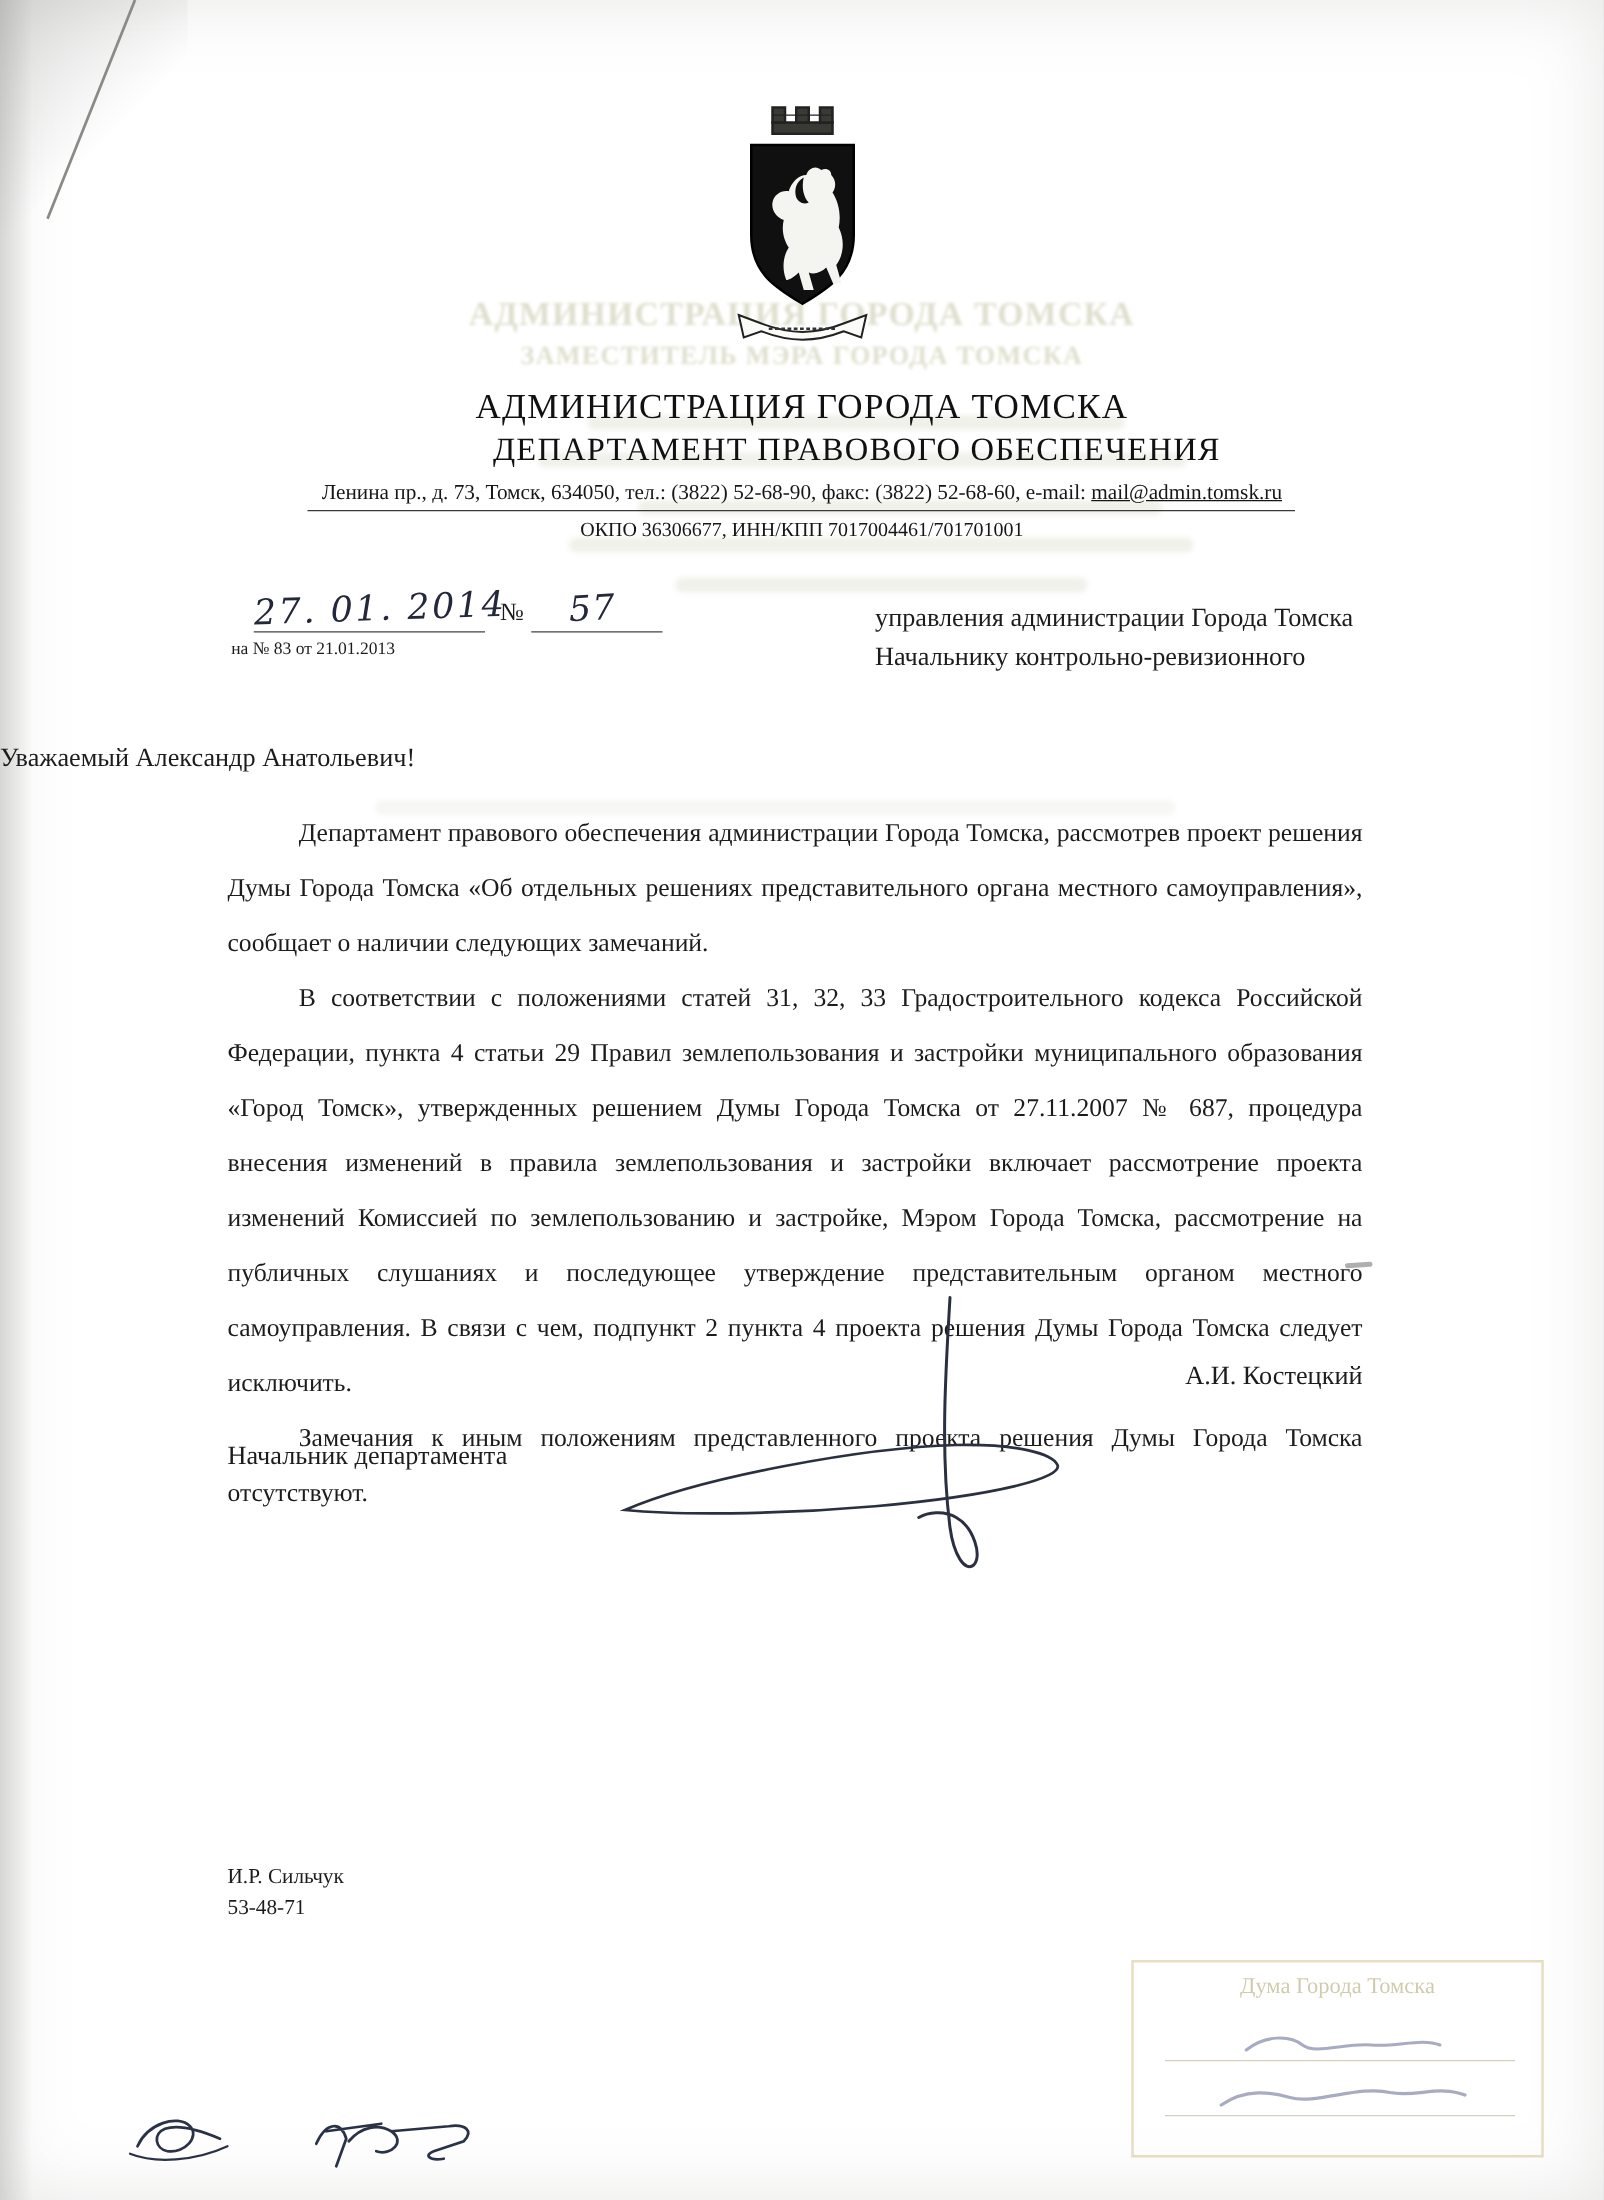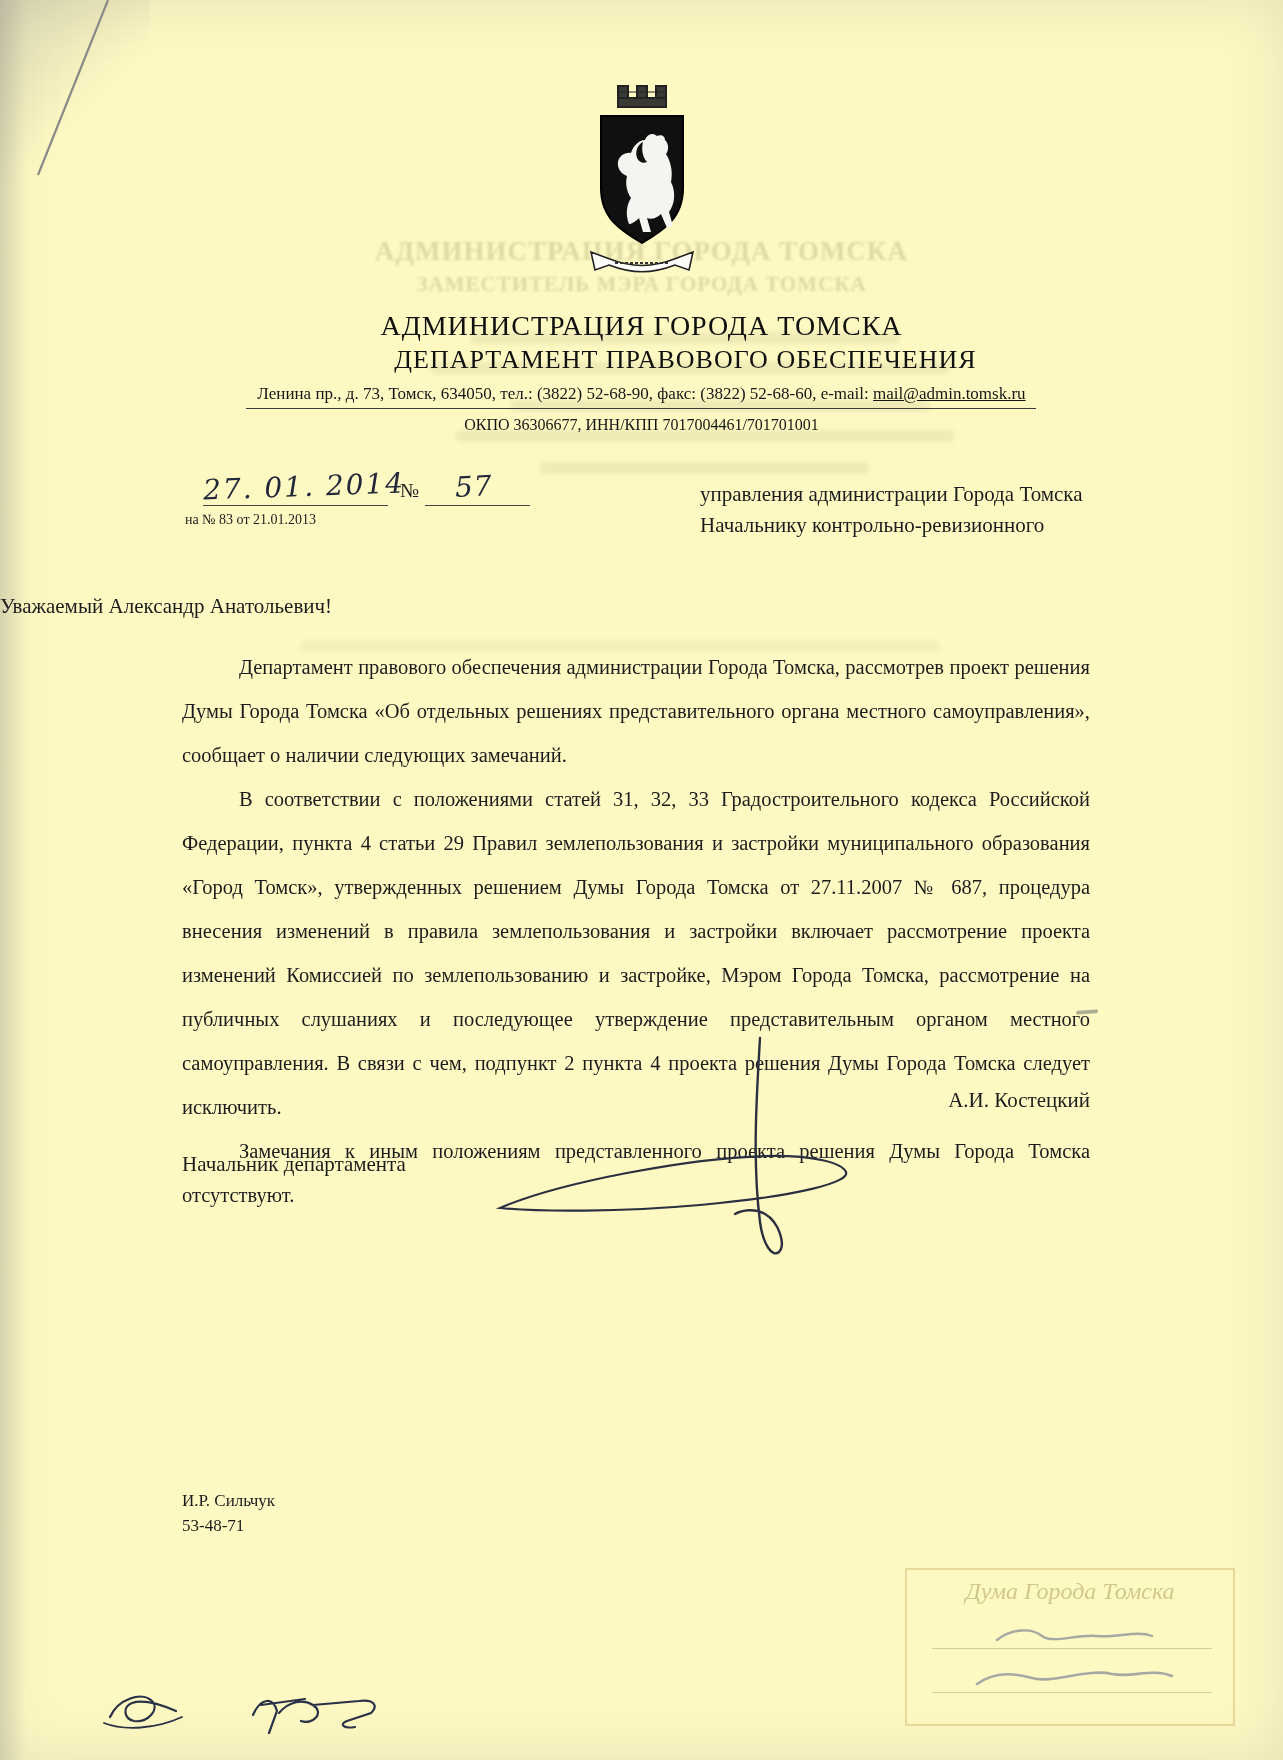--- a/index.html
+++ b/index.html
@@ -1,20 +1,20 @@
 <!DOCTYPE html>
 <html><head>
 <meta charset="utf-8">
 <style>
   html,body{margin:0;padding:0;background:#e8e8e6;}
   .page{
     position:relative;
     width:1283px;height:1760px;
     margin:0 auto;
-    background:#fef9c3;
+    background:#ffffff;
     overflow:hidden;
     font-family:"Liberation Serif", serif;
     color:#1c1c1c;
     box-shadow:inset 0 0 60px rgba(120,120,115,.18);
   }
   
   .corner-shade{
     position:absolute;left:0;top:0;width:150px;height:210px;
     background:linear-gradient(135deg, rgba(150,150,148,.35) 0%, rgba(150,150,148,0) 55%);
     pointer-events:none;
@@ -96,21 +96,21 @@
   
   .executor{position:absolute;left:182px;top:1488px;font-size:17px;line-height:25px;}
   
   .stamp{
     position:absolute;left:905px;top:1568px;width:330px;height:158px;
     border:2px solid rgba(190,160,80,.35);
     box-sizing:border-box;
   }
   .stamp-title{
     position:absolute;left:0;top:8px;width:100%;text-align:center;
-    font-size:24px;color:rgba(150,140,70,.45);filter:blur(.6px);font-style:italic;
+    font-size:18px;color:rgba(150,140,70,.45);filter:blur(.6px);
   }
   .stamp-rule{position:absolute;height:0;border-bottom:1px solid rgba(150,140,80,.4);}
   .dash-artifact{
     position:absolute;left:1076px;top:1010px;width:22px;height:4px;
     background:rgba(110,110,110,.55);border-radius:2px;transform:rotate(-4deg);
   }
 </style>
 </head>
 <body>
 

